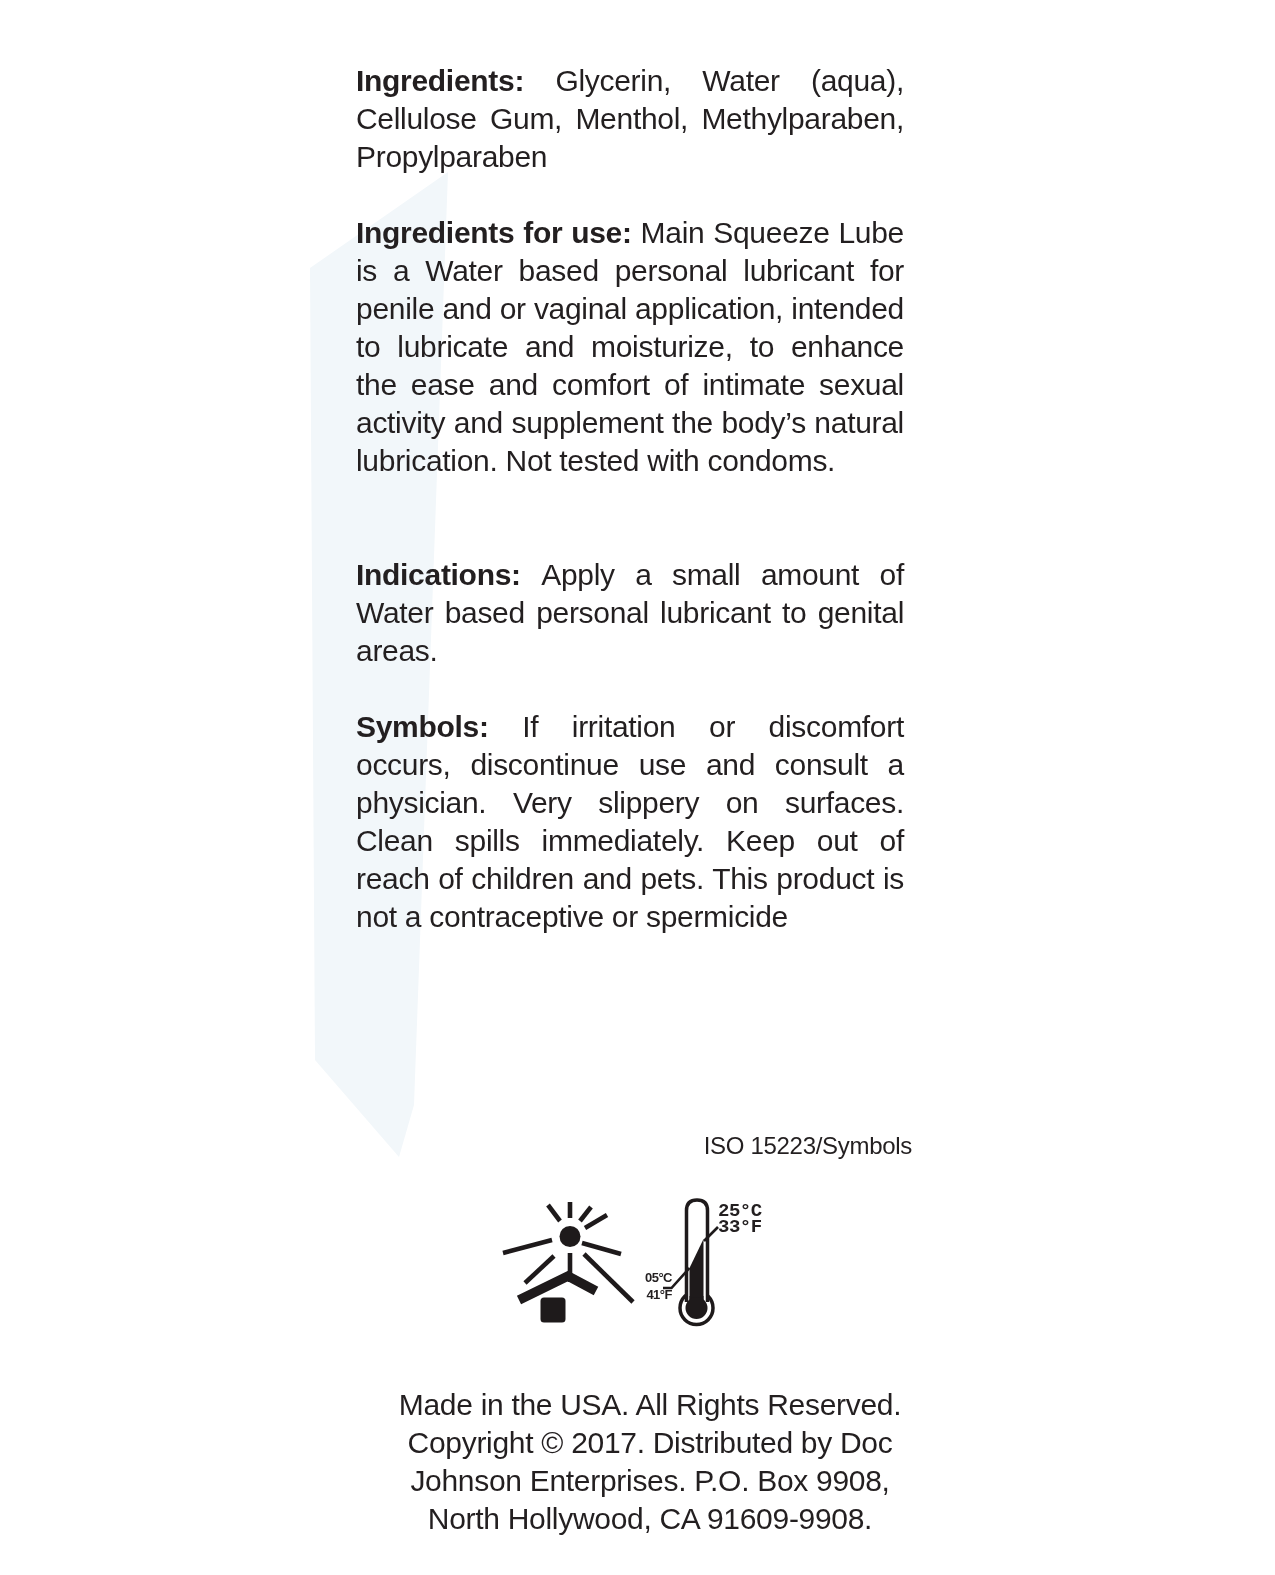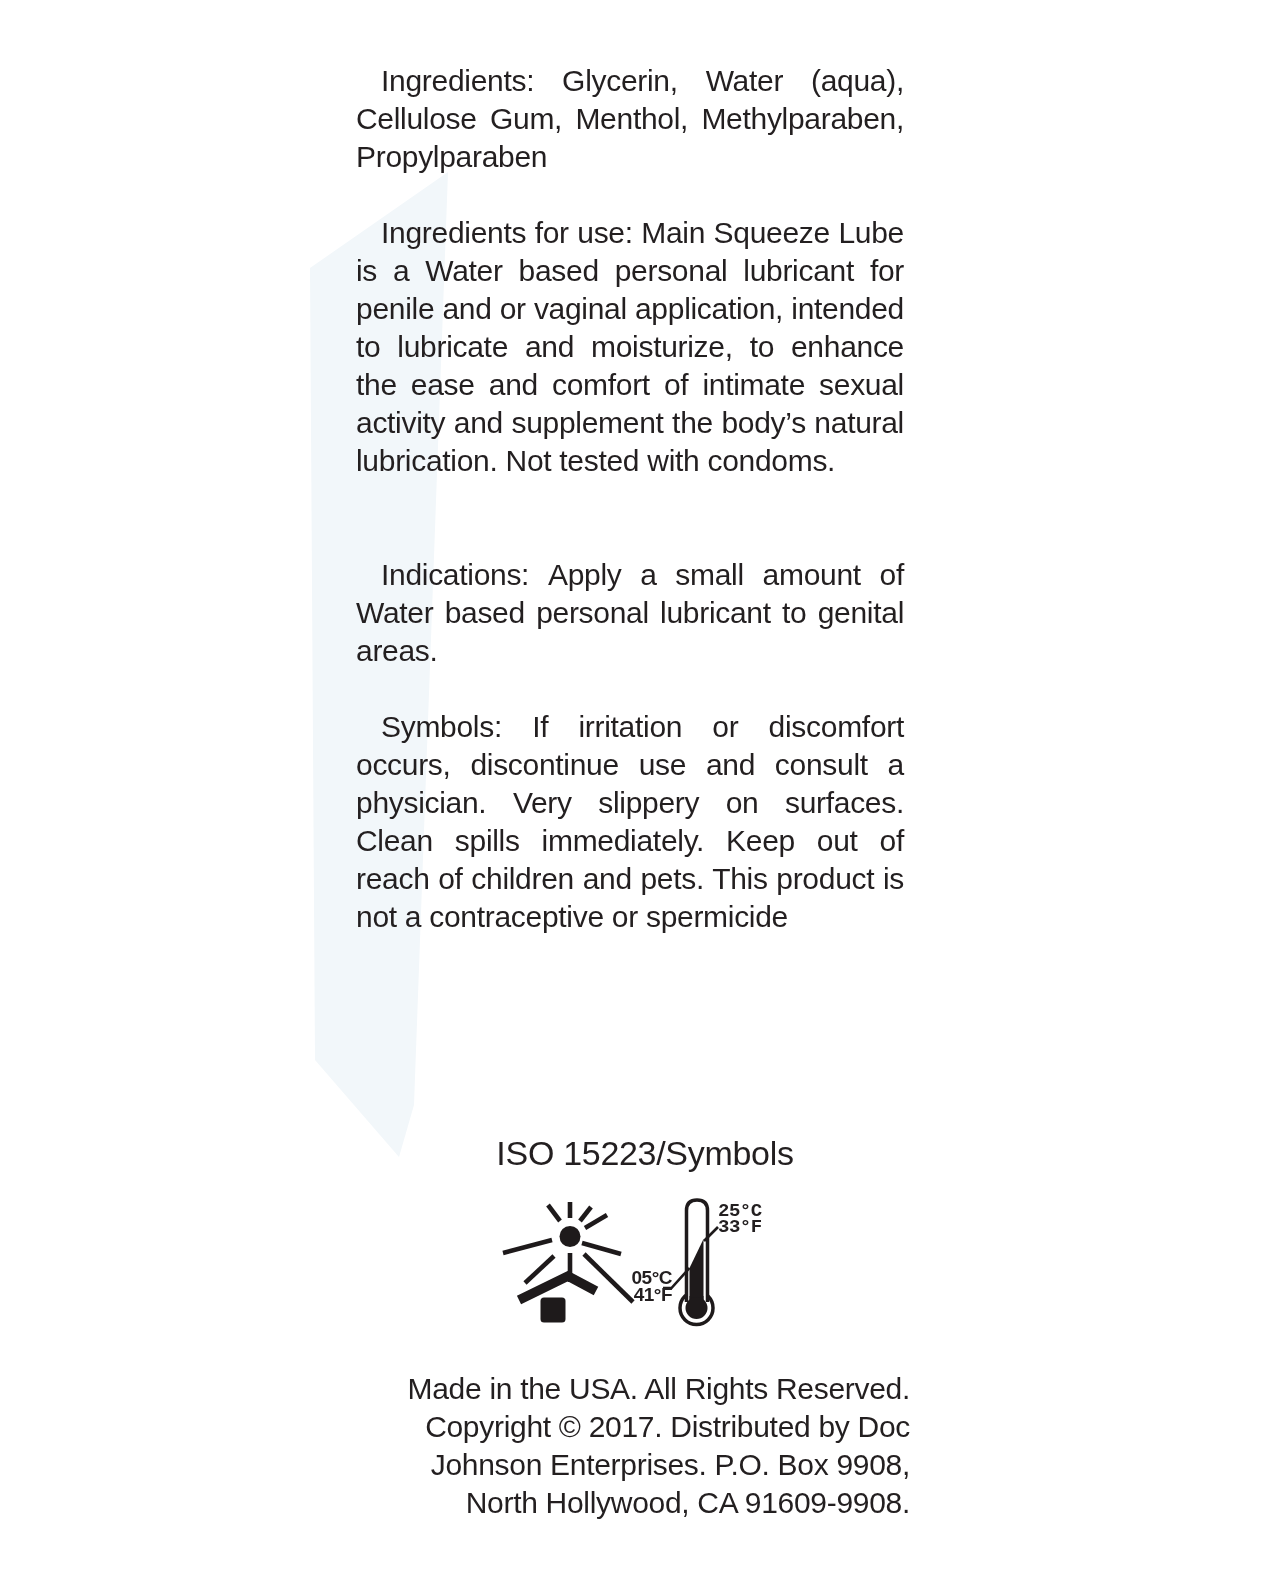--- a/index.html
+++ b/index.html
@@ -20,57 +20,57 @@
   }
   .para {
     position: absolute;
     left: 356px; width: 548px;
     margin: 0;
     font-size: 30px;
     line-height: 38px;
     letter-spacing: -0.3px;
     text-align: justify;
   }
-  .para strong { font-weight: normal; margin-left: 25px; }
+  .para strong { font-weight: bold; }
   .para strong::after { content: "\00a0"; }
   #p-ingredients { top: 62px; }
   #p-indications { top: 214px; }
   #p-directions  { top: 556px; }
   #p-warning     { top: 708px; }
   .iso-title {
     position: absolute;
     left: 356px; top: 1118px; width: 548px;
-    margin: 15px;
-    font-size: 34px;
+    margin: 8px;
+    font-size: 24px;
     line-height: 40px;
-    text-align: center;
+    text-align: right;
     letter-spacing: -0.3px;
   }
   .icon-sun     { position: absolute; left: 490px; top: 1190px; }
   .icon-thermo  { position: absolute; left: 650px; top: 1190px; }
   .temp-high {
     position: absolute; left: 718px; top: 1203px;
     font-size: 19px; font-weight: bold;
     line-height: 16px; letter-spacing: -0.5px; font-family: Liberation Mono, monospace;
   }
   .temp-low {
     position: absolute; left: 602px; top: 1269px; width: 70px;
     text-align: right;
-    font-size: 19px; font-weight: bold;
+    font-size: 13px; font-weight: bold;
     line-height: 17px; letter-spacing: -0.5px;
   }
   .temp-line { display: block; }
   .footer {
     position: absolute;
     left: 358px; top: 1370px; width: 552px;
-    margin: 0;
+    margin: 16px;
     font-size: 30px;
     line-height: 38px;
     letter-spacing: -0.3px;
-    text-align: right;
+    text-align: center;
   }
 </style>
 </head>
 <body>
 
 <div>
 
   <div class="watermark"></div>
 
   <p class="para" id="p-ingredients"><strong>Ingredients:</strong><span>Glycerin, Water (aqua), Cellulose Gum, Menthol, Methylpara­ben, Propylparaben</span></p>

